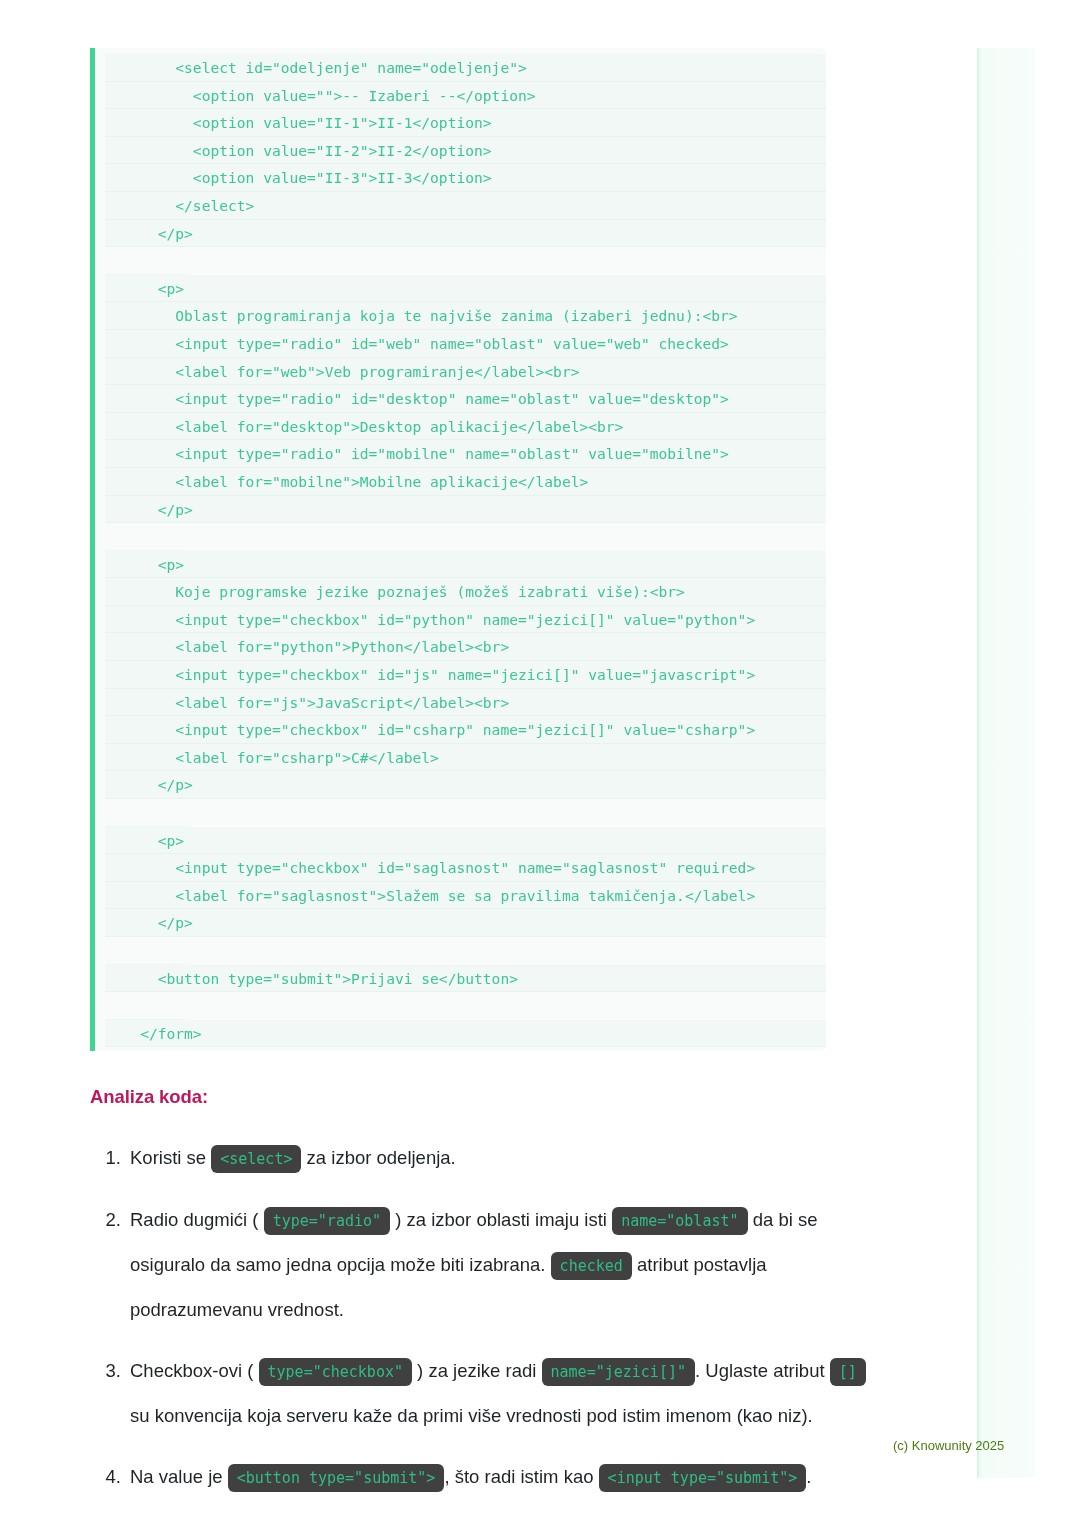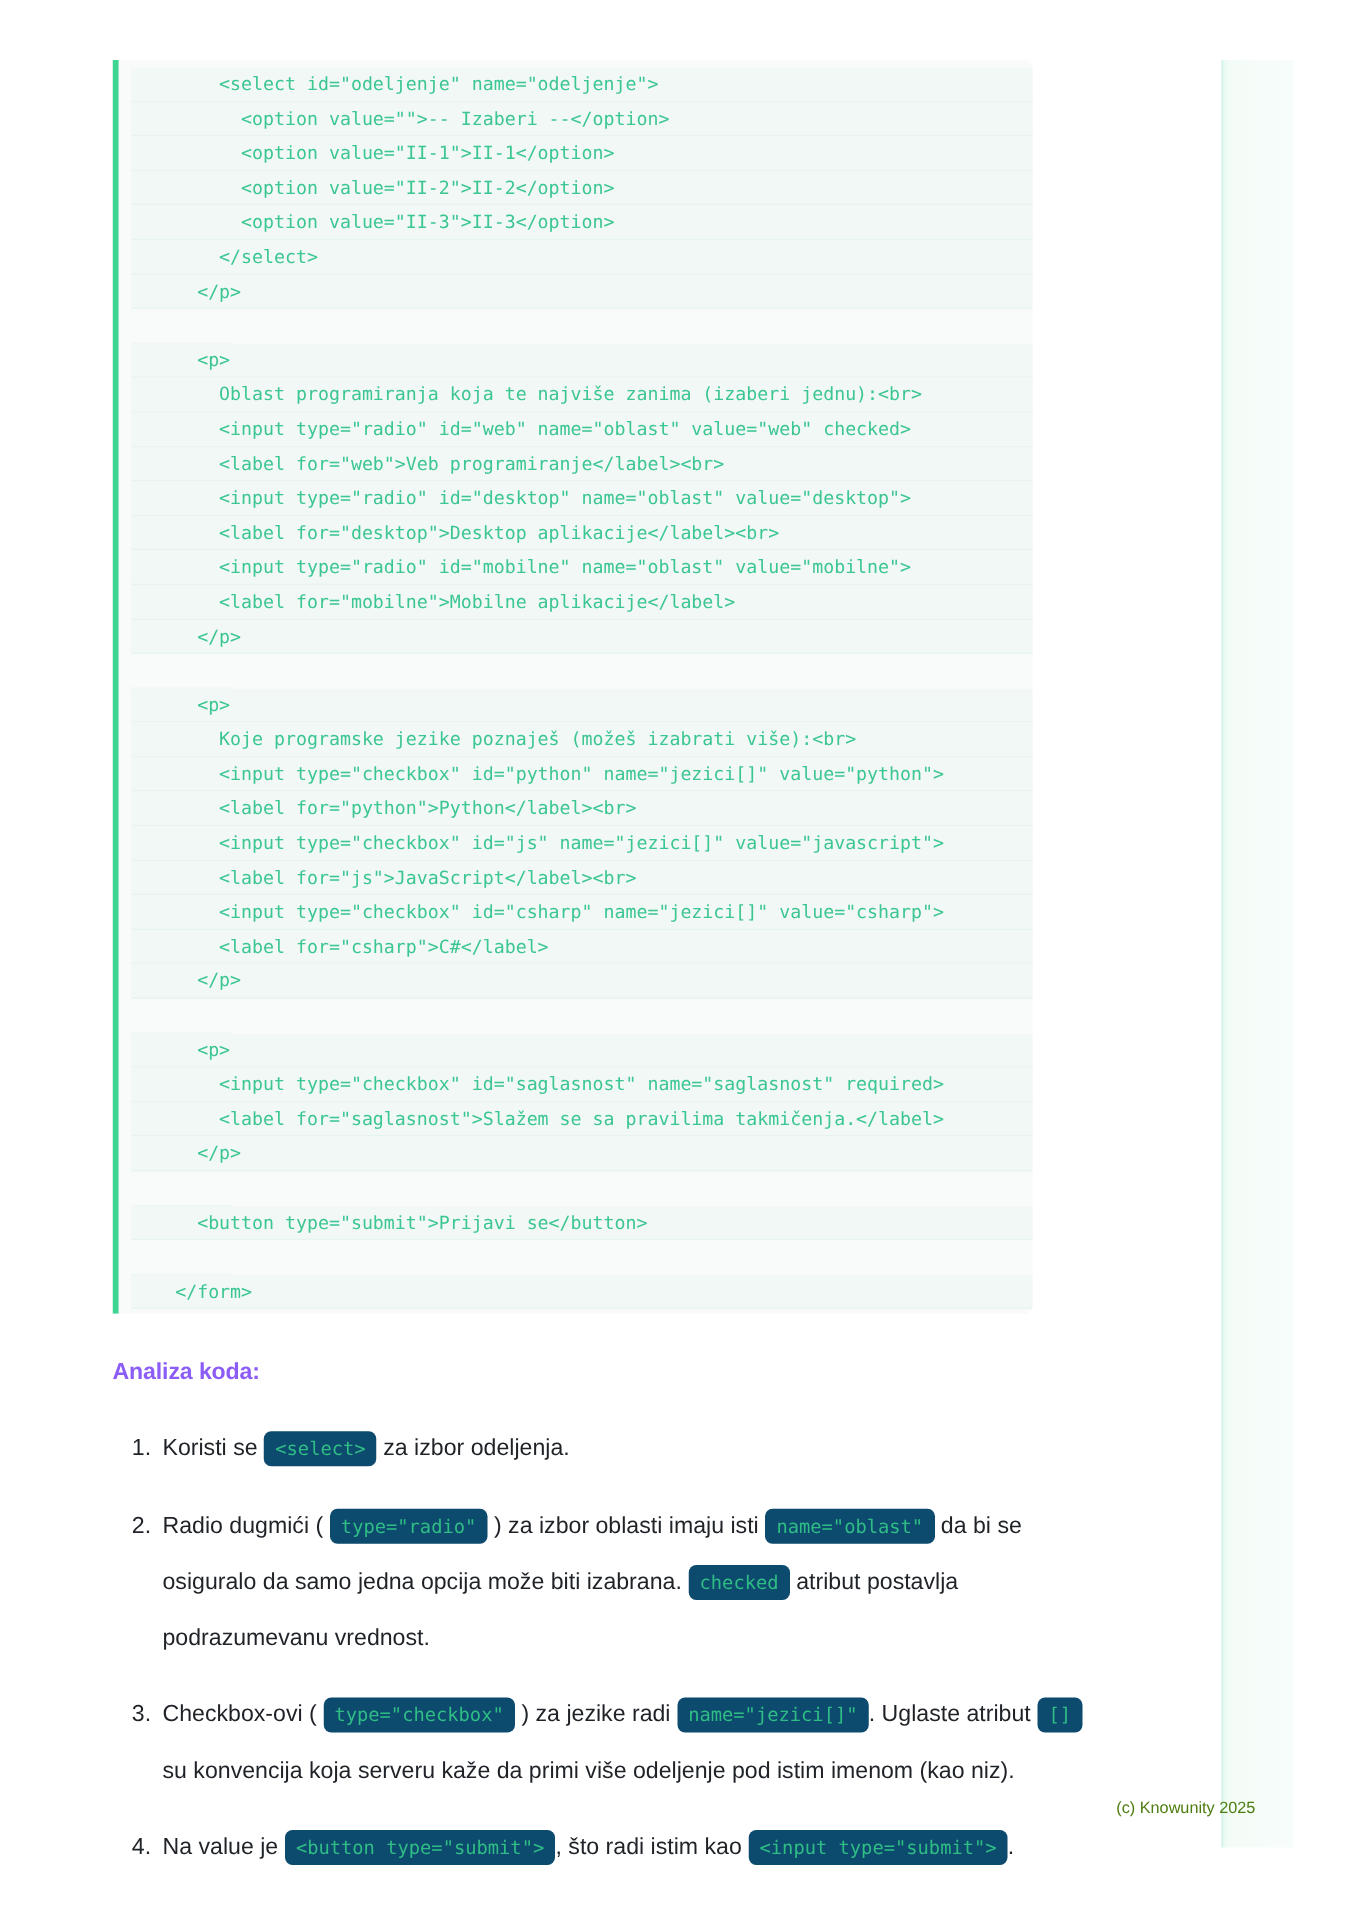--- a/index.html
+++ b/index.html
@@ -76,21 +76,21 @@
     width: 80px;
   }
 
   
   #analysis-heading {
     position: absolute;
     left: 90px;
     top: 1086px;
     font-size: 18.5px;
     font-weight: bold;
-    color: #8b5cf6;
+    color: #be185d;
     letter-spacing: -0.1px;
   }
 
   #analysis-list {
     position: absolute;
     left: 90px;
     top: 1136px;
     width: 740px;
     margin: 0;
     padding: 0 0 0 36px;
@@ -105,21 +105,21 @@
   }
   #analysis-list > li::marker {
     font-size: 18.5px;
     color: #1f2328;
   }
 
   code.chip {
     font-family: "DejaVu Sans Mono", "Liberation Mono", monospace;
     font-size: 15px;
     color: #2fbd85;
-    background: #0c4a6e;
+    background: #404040;
     border-radius: 6px;
     padding: 5px 9px;
     white-space: pre-wrap;
     box-decoration-break: clone;
     -webkit-box-decoration-break: clone;
   }
 
   
   #watermark {
     position: absolute;
@@ -140,19 +140,19 @@
 
   <div id="code-block">
     <div id="code-lines"><div class="cl">        &lt;select id="odeljenje" name="odeljenje"&gt;</div><div class="cl">          &lt;option value=""&gt;-- Izaberi --&lt;/option&gt;</div><div class="cl">          &lt;option value="II-1"&gt;II-1&lt;/option&gt;</div><div class="cl">          &lt;option value="II-2"&gt;II-2&lt;/option&gt;</div><div class="cl">          &lt;option value="II-3"&gt;II-3&lt;/option&gt;</div><div class="cl">        &lt;/select&gt;</div><div class="cl">      &lt;/p&gt;</div><div class="cl blank"></div><div class="cl">      &lt;p&gt;</div><div class="cl">        Oblast programiranja koja te najviše zanima (izaberi jednu):&lt;br&gt;</div><div class="cl">        &lt;input type="radio" id="web" name="oblast" value="web" checked&gt;</div><div class="cl">        &lt;label for="web"&gt;Veb programiranje&lt;/label&gt;&lt;br&gt;</div><div class="cl">        &lt;input type="radio" id="desktop" name="oblast" value="desktop"&gt;</div><div class="cl">        &lt;label for="desktop"&gt;Desktop aplikacije&lt;/label&gt;&lt;br&gt;</div><div class="cl">        &lt;input type="radio" id="mobilne" name="oblast" value="mobilne"&gt;</div><div class="cl">        &lt;label for="mobilne"&gt;Mobilne aplikacije&lt;/label&gt;</div><div class="cl">      &lt;/p&gt;</div><div class="cl blank"></div><div class="cl">      &lt;p&gt;</div><div class="cl">        Koje programske jezike poznaješ (možeš izabrati više):&lt;br&gt;</div><div class="cl">        &lt;input type="checkbox" id="python" name="jezici[]" value="python"&gt;</div><div class="cl">        &lt;label for="python"&gt;Python&lt;/label&gt;&lt;br&gt;</div><div class="cl">        &lt;input type="checkbox" id="js" name="jezici[]" value="javascript"&gt;</div><div class="cl">        &lt;label for="js"&gt;JavaScript&lt;/label&gt;&lt;br&gt;</div><div class="cl">        &lt;input type="checkbox" id="csharp" name="jezici[]" value="csharp"&gt;</div><div class="cl">        &lt;label for="csharp"&gt;C#&lt;/label&gt;</div><div class="cl">      &lt;/p&gt;</div><div class="cl blank"></div><div class="cl">      &lt;p&gt;</div><div class="cl">        &lt;input type="checkbox" id="saglasnost" name="saglasnost" required&gt;</div><div class="cl">        &lt;label for="saglasnost"&gt;Slažem se sa pravilima takmičenja.&lt;/label&gt;</div><div class="cl">      &lt;/p&gt;</div><div class="cl blank"></div><div class="cl">      &lt;button type="submit"&gt;Prijavi se&lt;/button&gt;</div><div class="cl blank"></div><div class="cl">    &lt;/form&gt;</div></div>
   </div>
 
   <div id="analysis-heading">Analiza koda:</div>
 
   <ol id="analysis-list">
       <li><span>Koristi se </span><code class="chip">&lt;select&gt;</code><span> za izbor odeljenja.</span></li>
       <li><span>Radio dugmići ( </span><code class="chip">type="radio"</code><span> ) za izbor oblasti imaju isti </span><code class="chip">name="oblast"</code><span> da bi se osiguralo da samo jedna opcija može biti izabrana. </span><code class="chip">checked</code><span> atribut postavlja podrazumevanu vrednost.</span></li>
-      <li><span>Checkbox-ovi ( </span><code class="chip">type="checkbox"</code><span> ) za jezike radi </span><code class="chip">name="jezici[]"</code><span>. Uglaste atribut </span><code class="chip">[]</code><span> su konvencija koja serveru kaže da primi više odeljenje pod istim imenom (kao niz).</span></li>
+      <li><span>Checkbox-ovi ( </span><code class="chip">type="checkbox"</code><span> ) za jezike radi </span><code class="chip">name="jezici[]"</code><span>. Uglaste atribut </span><code class="chip">[]</code><span> su konvencija koja serveru kaže da primi više vrednosti pod istim imenom (kao niz).</span></li>
       <li><span>Na value je </span><code class="chip">&lt;button type="submit"&gt;</code><span>, što radi istim kao </span><code class="chip">&lt;input type="submit"&gt;</code><span>.</span></li>
     </ol>
 
   <div id="watermark">(c) Knowunity 2025</div>
 
 </div>
 
 </body></html>

